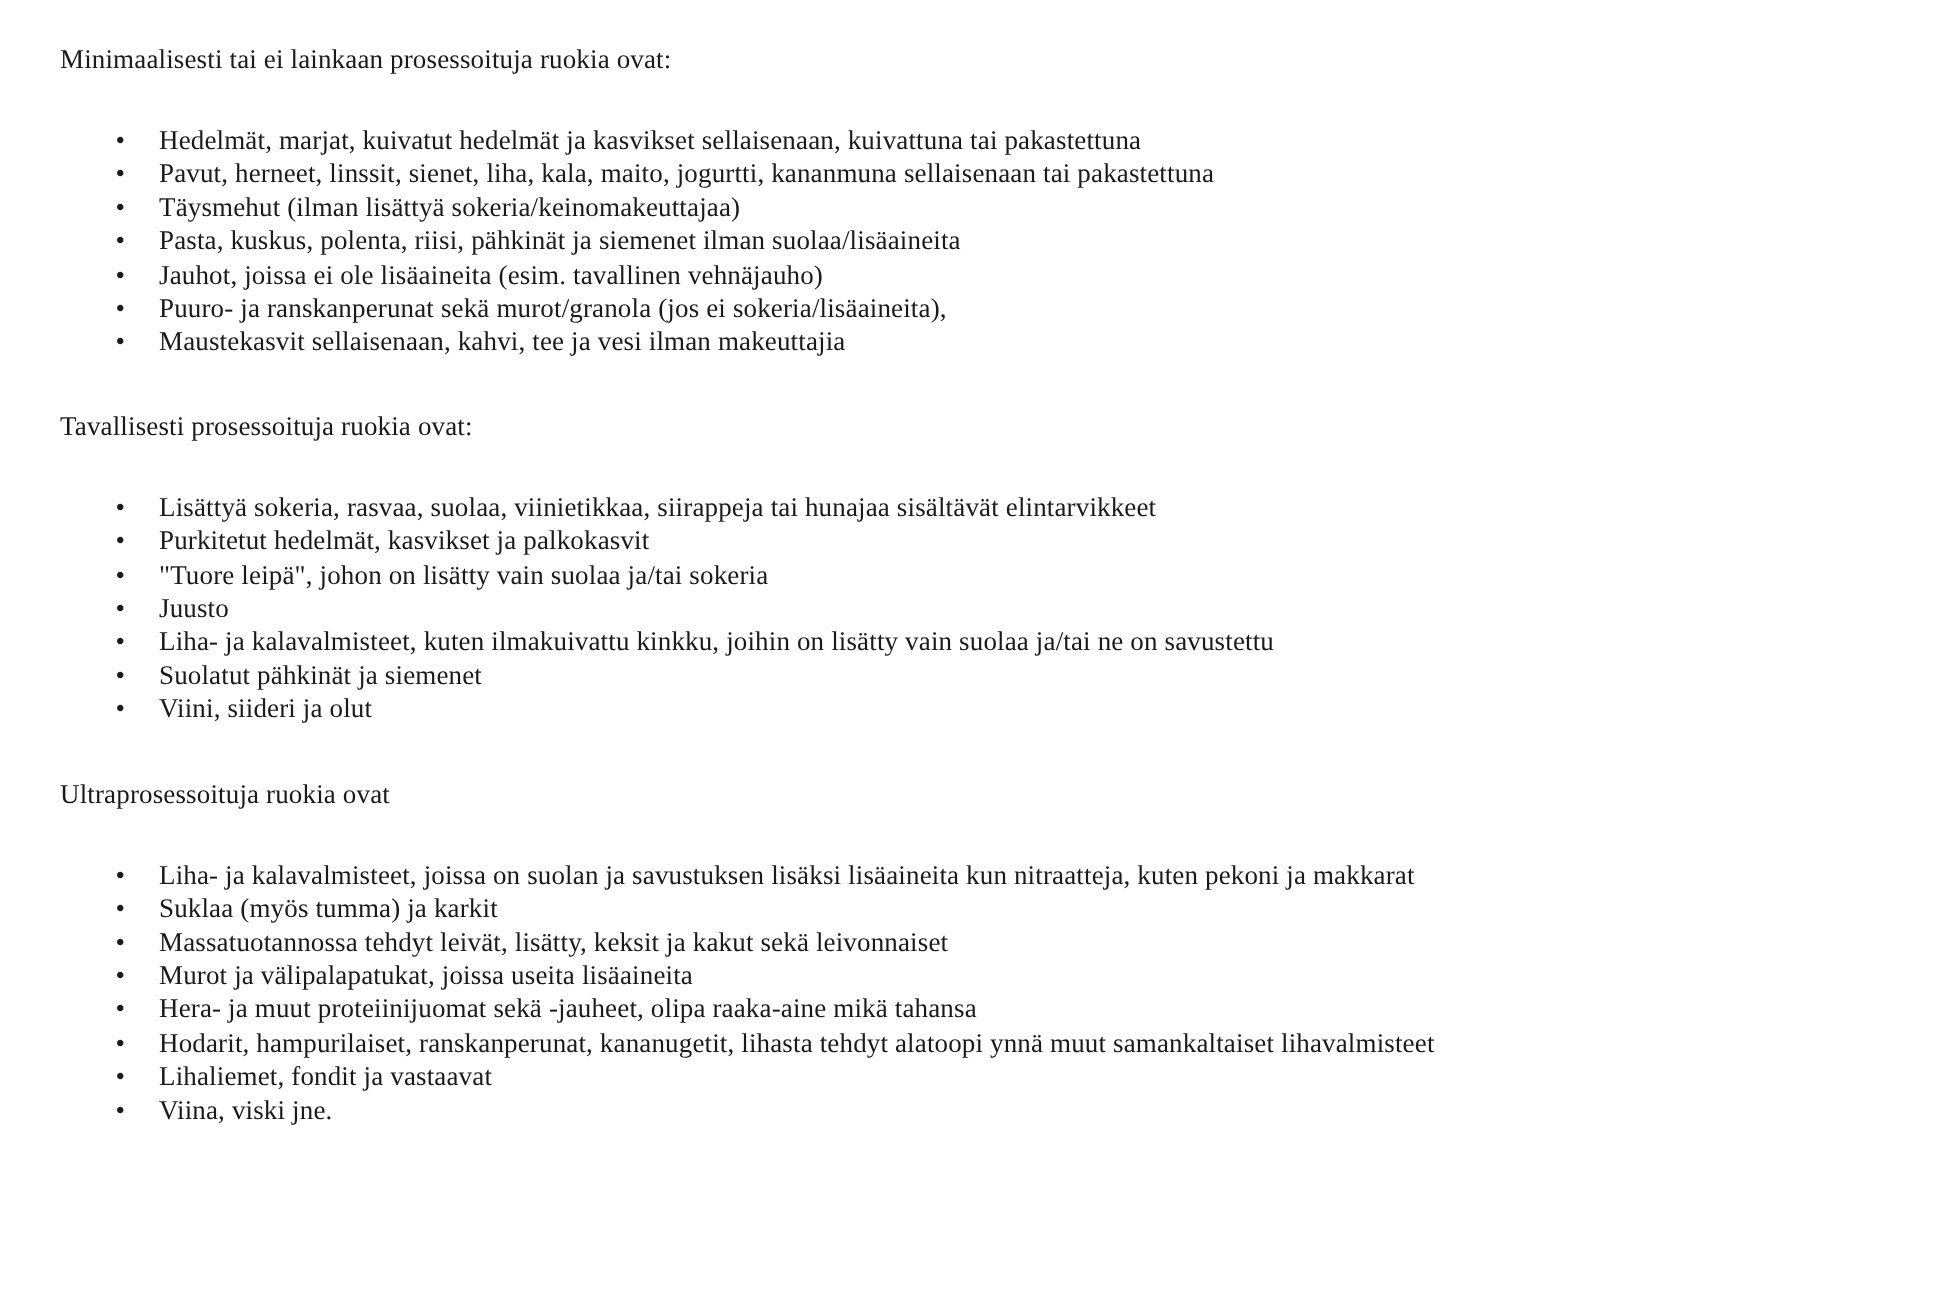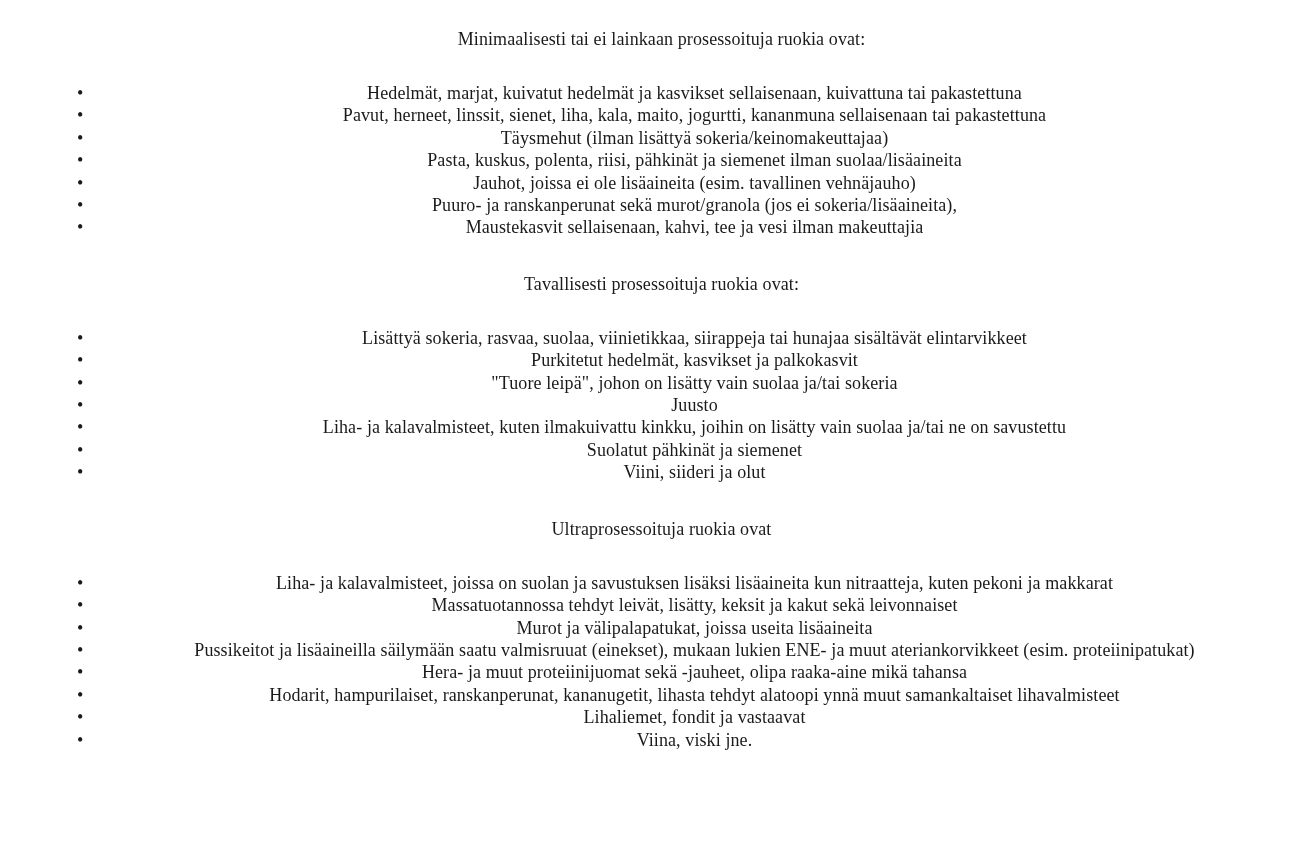--- a/index.html
+++ b/index.html
@@ -9,21 +9,20 @@
   }
   .page {
     width: 1303px;
     height: 866px;
     box-sizing: border-box;
     background: #ffffff;
     padding: 28px 20px 0 40px;
     overflow: hidden;
     font-family: "Liberation Serif", "DejaVu Serif", serif;
     color: #1a1a1a;
-    text-align: center;
   }
   .section { margin: 0; }
   .section-heading {
     font-size: 18px;
     font-weight: normal;
     line-height: 22px;
     margin: 0;
     letter-spacing: 0.1px;
   }
   ul.bullet-list {
@@ -76,23 +75,23 @@
         <li>Liha- ja kalavalmisteet, kuten ilmakuivattu kinkku, joihin on lisätty vain suolaa ja/tai ne on savustettu</li>
         <li>Suolatut pähkinät ja siemenet</li>
         <li>Viini, siideri ja olut</li>
       </ul>
   </section>
 
   <section class="section">
     <h2 class="section-heading">Ultraprosessoituja ruokia ovat</h2>
     <ul class="bullet-list">
         <li>Liha- ja kalavalmisteet, joissa on suolan ja savustuksen lisäksi lisäaineita kun nitraatteja, kuten pekoni ja makkarat</li>
+        <li>Suklaa (myös tumma) ja karkit</li>
         <li>Massatuotannossa tehdyt leivät, lisätty, keksit ja kakut sekä leivonnaiset</li>
         <li>Murot ja välipalapatukat, joissa useita lisäaineita</li>
-        <li>Pussikeitot ja lisäaineilla säilymään saatu valmisruuat (einekset), mukaan lukien ENE- ja muut ateriankorvikkeet (esim. proteiinipatukat)</li>
         <li>Hera- ja muut proteiinijuomat sekä -jauheet, olipa raaka-aine mikä tahansa</li>
         <li>Hodarit, hampurilaiset, ranskanperunat, kananugetit, lihasta tehdyt alatoopi ynnä muut samankaltaiset  lihavalmisteet</li>
         <li>Lihaliemet, fondit ja vastaavat</li>
         <li>Viina, viski jne.</li>
       </ul>
   </section>
 
 </div>
 
 </body></html>

